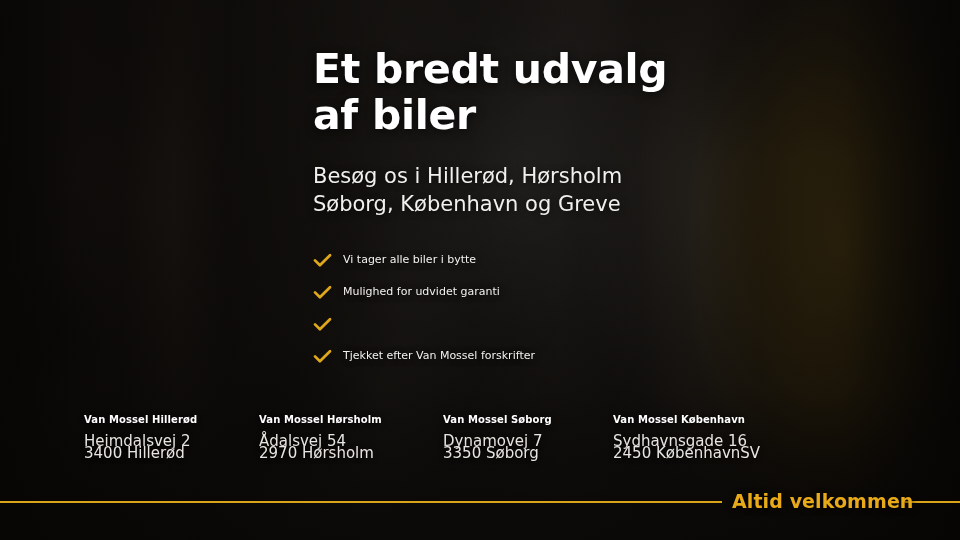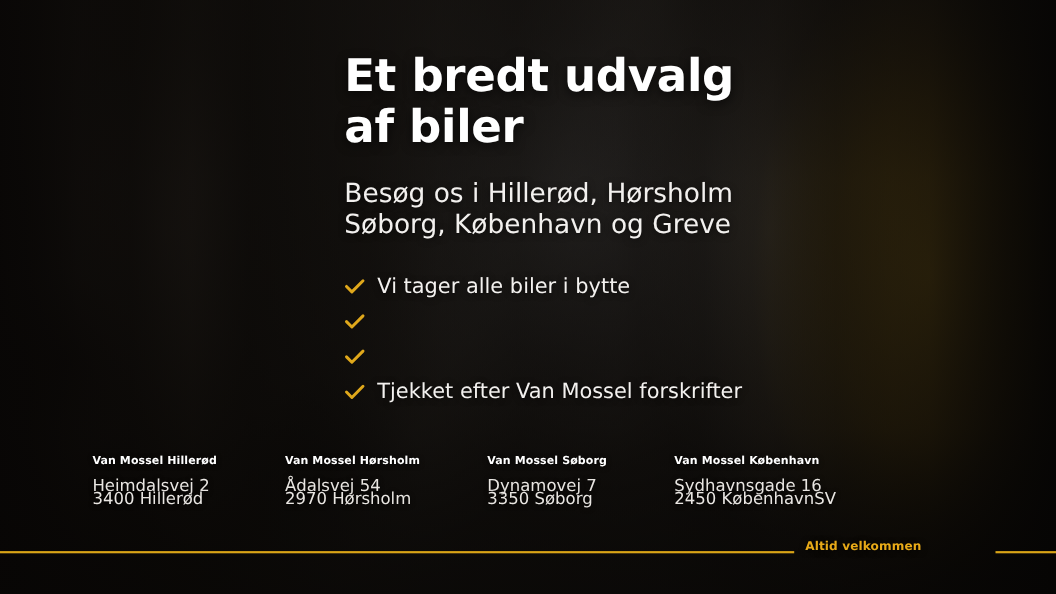--- a/index.html
+++ b/index.html
@@ -78,21 +78,21 @@
     font-size:41px;
     line-height:46px;
     letter-spacing:-0.3px;
     color:#ffffff;
     text-shadow:0 2px 10px rgba(0,0,0,0.65);
     white-space:pre-line;
   }
 
   .subhead {
     margin-top:24px;
-    font-size:24px;
+    font-size:21px;
     line-height:28px;
     font-weight:400;
     color:#f2f0ee;
     text-shadow:0 1px 7px rgba(0,0,0,0.6);
     white-space:pre-line;
   }
 
   .bullets { margin-top:27px; }
 
   .bullet {
@@ -101,21 +101,21 @@
   }
   .bullet + .bullet { margin-top:2px; }
 
   .check {
     width:30px; flex:0 0 30px;
     display:flex; align-items:center; justify-content:flex-start;
   }
   .check svg { display:block; }
 
   .bullet-text {
-    font-size:19px;
+    font-size:11px;
     line-height:22px;
     color:#f3f1ef;
     text-shadow:0 1px 6px rgba(0,0,0,0.6);
   }
 
   
   .locations {
     position:absolute; left:0; top:414px; width:890px; height:58px;
   }
   .loc { position:absolute; top:0; }
@@ -132,21 +132,21 @@
     white-space:pre-line;
   }
 
   
   .rule { position:absolute; top:501px; height:2px; background:#d9a417; }
   .rule-left  { left:0;    width:722px; }
   .rule-right { left:905px; width:55px; }
 
   .tagline {
     position:absolute; left:732px; top:490px;
-    font-size:11px; font-weight:bold; color:#e8aa18;
+    font-size:19px; font-weight:bold; color:#e8aa18;
     letter-spacing:0.1px;
     text-shadow:0 1px 6px rgba(0,0,0,0.8);
     white-space:nowrap;
   }
 </style>
 </head>
 <body>
 
 <div class="stage">
 
@@ -175,20 +175,21 @@
         </span>
         <span class="bullet-text">Vi tager alle biler i bytte</span>
       </div>
 
       <div class="bullet">
         <span class="check">
           <svg width="19" height="15" viewBox="0 0 19 15" fill="none" aria-hidden="true">
             <path d="M2 7.4 L6.9 12.3 L17 2.2" stroke="#e0a81b" stroke-width="2.7" stroke-linecap="round" stroke-linejoin="round"></path>
           </svg>
         </span>
+        <span class="bullet-text">Mulighed for udvidet garanti</span>
       </div>
 
       <div class="bullet">
         <span class="check">
           <svg width="19" height="15" viewBox="0 0 19 15" fill="none" aria-hidden="true">
             <path d="M2 7.4 L6.9 12.3 L17 2.2" stroke="#e0a81b" stroke-width="2.7" stroke-linecap="round" stroke-linejoin="round"></path>
           </svg>
         </span>
       </div>
 

